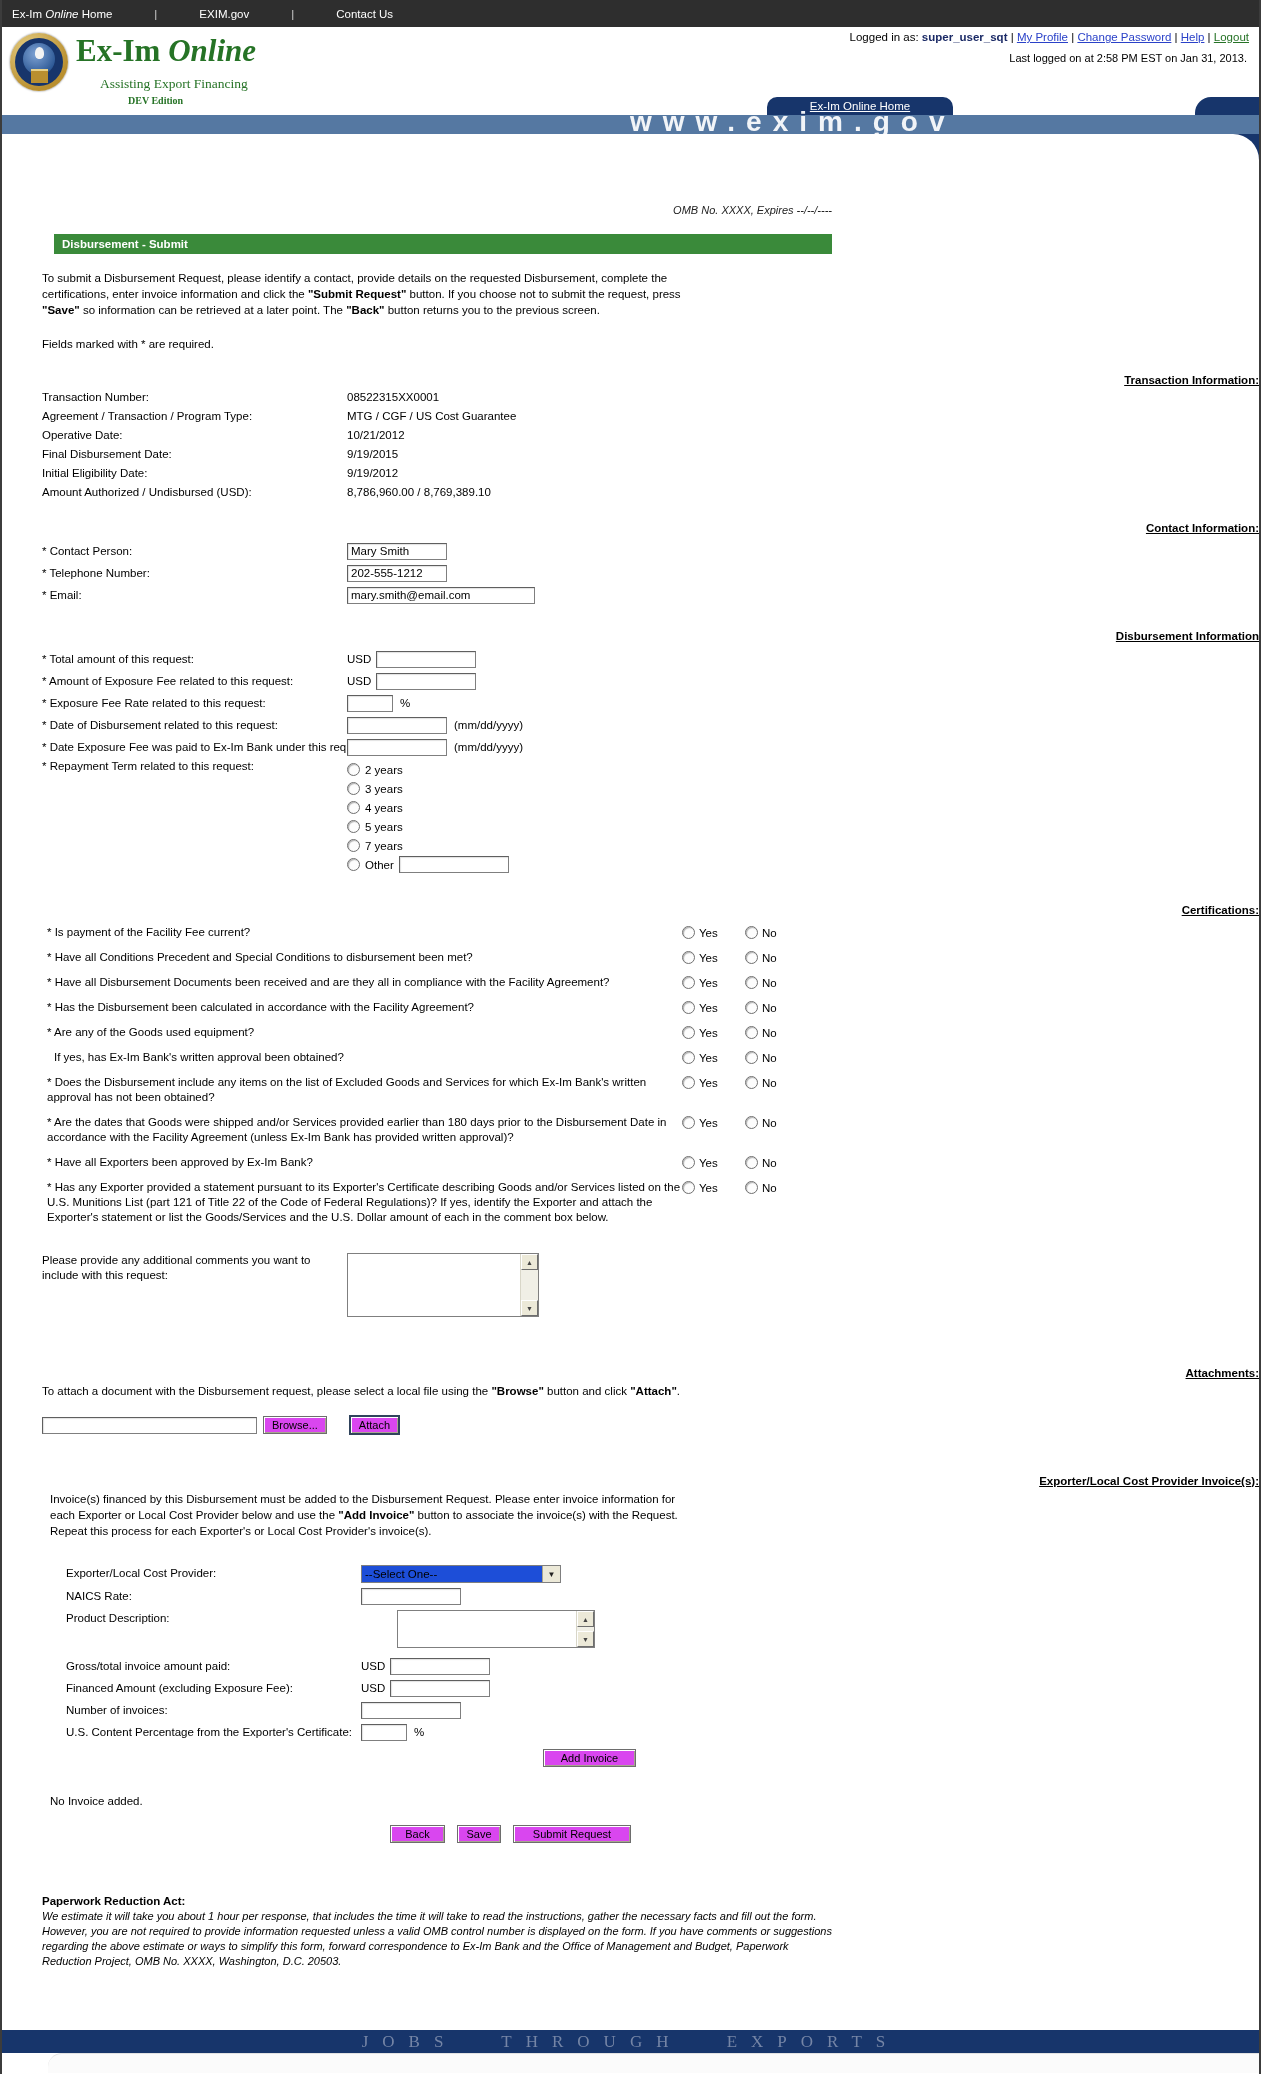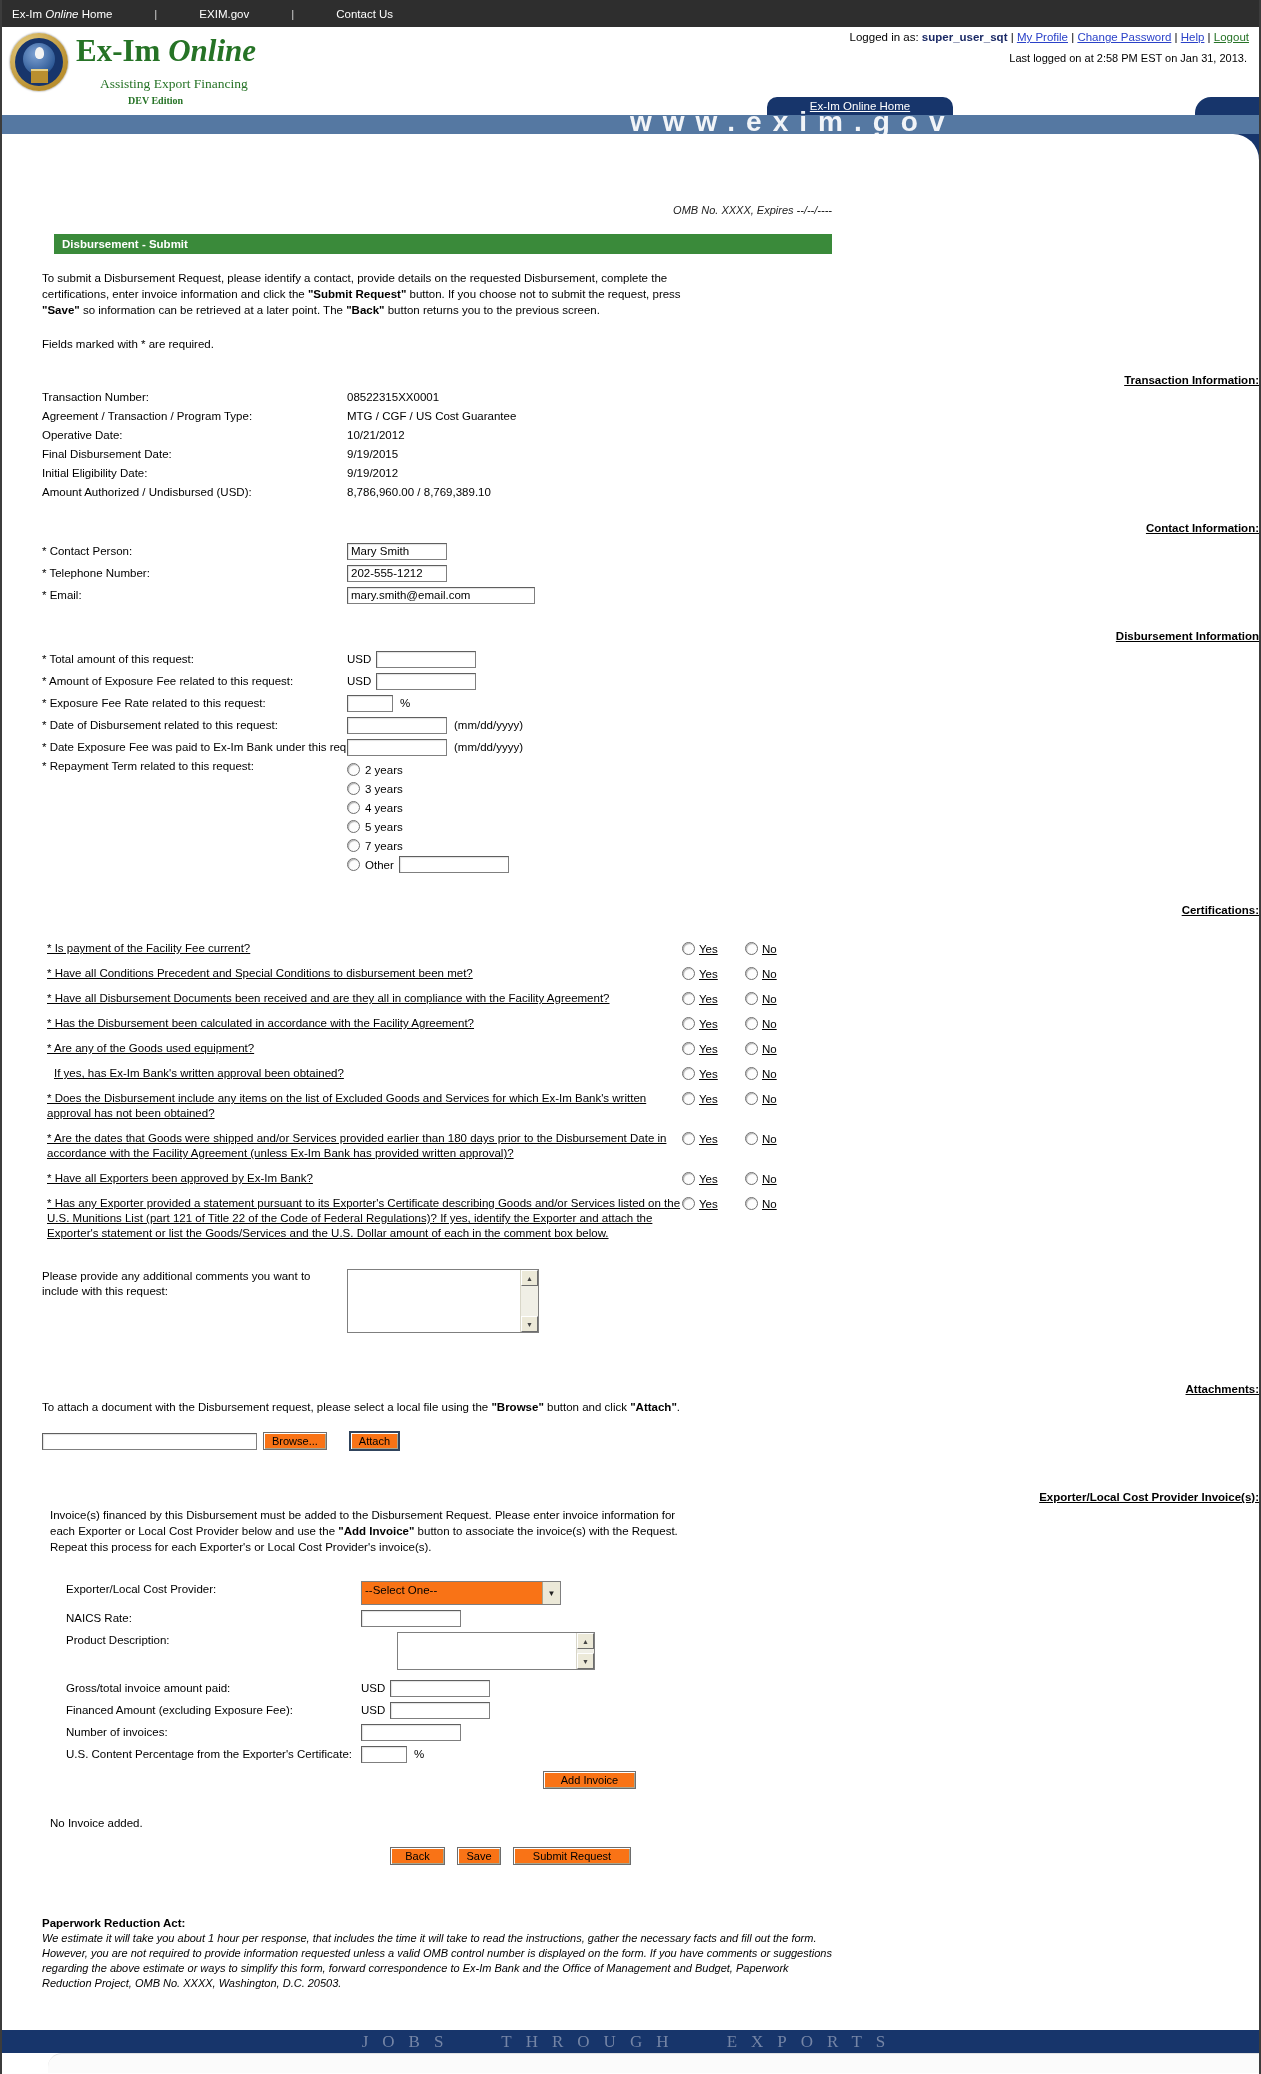--- a/index.html
+++ b/index.html
@@ -61,48 +61,48 @@
        box-shadow:inset 1px 1px 1px rgba(0,0,0,0.12);}
   .w100{width:100px;} .w188{width:188px;} .w46{width:46px;} .w110{width:110px;}
   .prefix{margin-right:5px;} .suffix{margin-left:7px;}
   .contact{margin-top:22px;} .disb{margin-top:24px;}
   .rep-row{display:flex;align-items:flex-start;margin-top:2px;}
   .rep-opts .opt{display:flex;align-items:center;height:19px;gap:5px;}
   .rad{width:11px;height:11px;border:1px solid #707070;border-radius:50%;background:#fdfdfd;flex:none;
        box-shadow:inset 1px 1px 1px rgba(0,0,0,0.3);cursor:pointer;}
   
   .certs{margin-top:30px;}
-  .qlist{margin-top:25px;text-decoration:underline;}
+  .qlist{margin-top:9px;}
   .qrow{display:flex;align-items:flex-start;margin-bottom:10px;}
   .qtext{width:640px;flex:none;padding-left:5px;box-sizing:border-box;line-height:15px;}
   .qtext.ind{padding-left:12px;}
   .yncell{width:63px;flex:none;display:flex;align-items:center;gap:4px;margin-top:1px;}
   
   .comments{margin-top:28px;display:flex;align-items:flex-start;}
   .comments .flabel{white-space:normal;width:305px;line-height:15px;}
   .box-scroll{display:flex;border:1px solid #7f7f7f;background:#fff;box-sizing:border-box;}
   .box-inner{flex:1;}
   .sbar{width:17px;background:#f0efe6;border-left:1px solid #d8d6c8;display:flex;flex-direction:column;justify-content:space-between;}
   .sbtn{height:16px;background:#ece9d8;border:1px solid;border-color:#fff #6d6d6d #6d6d6d #fff;
         font-size:7px;color:#444;display:flex;align-items:center;justify-content:center;cursor:pointer;box-sizing:border-box;}
   
-  .btn{background:#f97316;border:1px solid #6d6d6d;box-shadow:inset 1px 1px 0 #fff,inset -1px -1px 0 #a9a58f;
+  .btn{background:#d946ef;border:1px solid #6d6d6d;box-shadow:inset 1px 1px 0 #fff,inset -1px -1px 0 #a9a58f;
        font-family:inherit;font-size:11px;height:18px;padding:0 8px;cursor:pointer;color:#000;}
   .btn.default{border:2px solid #30435c;height:20px;}
   .attach-sec{margin-top:50px;}
   .attach-para{margin-top:4px;width:760px;line-height:16px;}
   .attach-row{margin-top:16px;display:flex;align-items:center;gap:6px;}
   .attach-row .gap{width:10px;}
   
   .inv{margin-top:40px;margin-left:8px;}
   .inv-para{margin-top:4px;width:640px;line-height:16px;}
   .inv-fields{margin-top:26px;}
   .irow{display:flex;align-items:flex-start;margin-bottom:5px;padding-left:16px;}
   .ilabel{width:295px;flex:none;white-space:nowrap;padding-top:2px;}
-  .sel{display:flex;width:200px;height:24px;border:1px solid #7f7f7f;background:#f97316;box-sizing:border-box;cursor:pointer;}
+  .sel{display:flex;width:200px;height:18px;border:1px solid #7f7f7f;background:#1d4ed8;box-sizing:border-box;cursor:pointer;}
   .sel .val{flex:1;padding:1px 3px;line-height:15px;}
   .sel .arrow{width:17px;background:#ece9d8;border-left:1px solid #a9a58f;display:flex;align-items:center;
        justify-content:center;font-size:8px;color:#222;}
   .add-row{margin-left:493px;margin-top:8px;}
   .add-row .btn{width:93px;}
   .noinv{margin-top:28px;}
   .actions{display:flex;margin-left:348px;margin-top:18px;gap:12px;}
   .actions .btn.back{width:55px;} .actions .btn.save{width:44px;} .actions .btn.submit{width:118px;}
   
   .pra{margin-top:52px;width:790px;}

